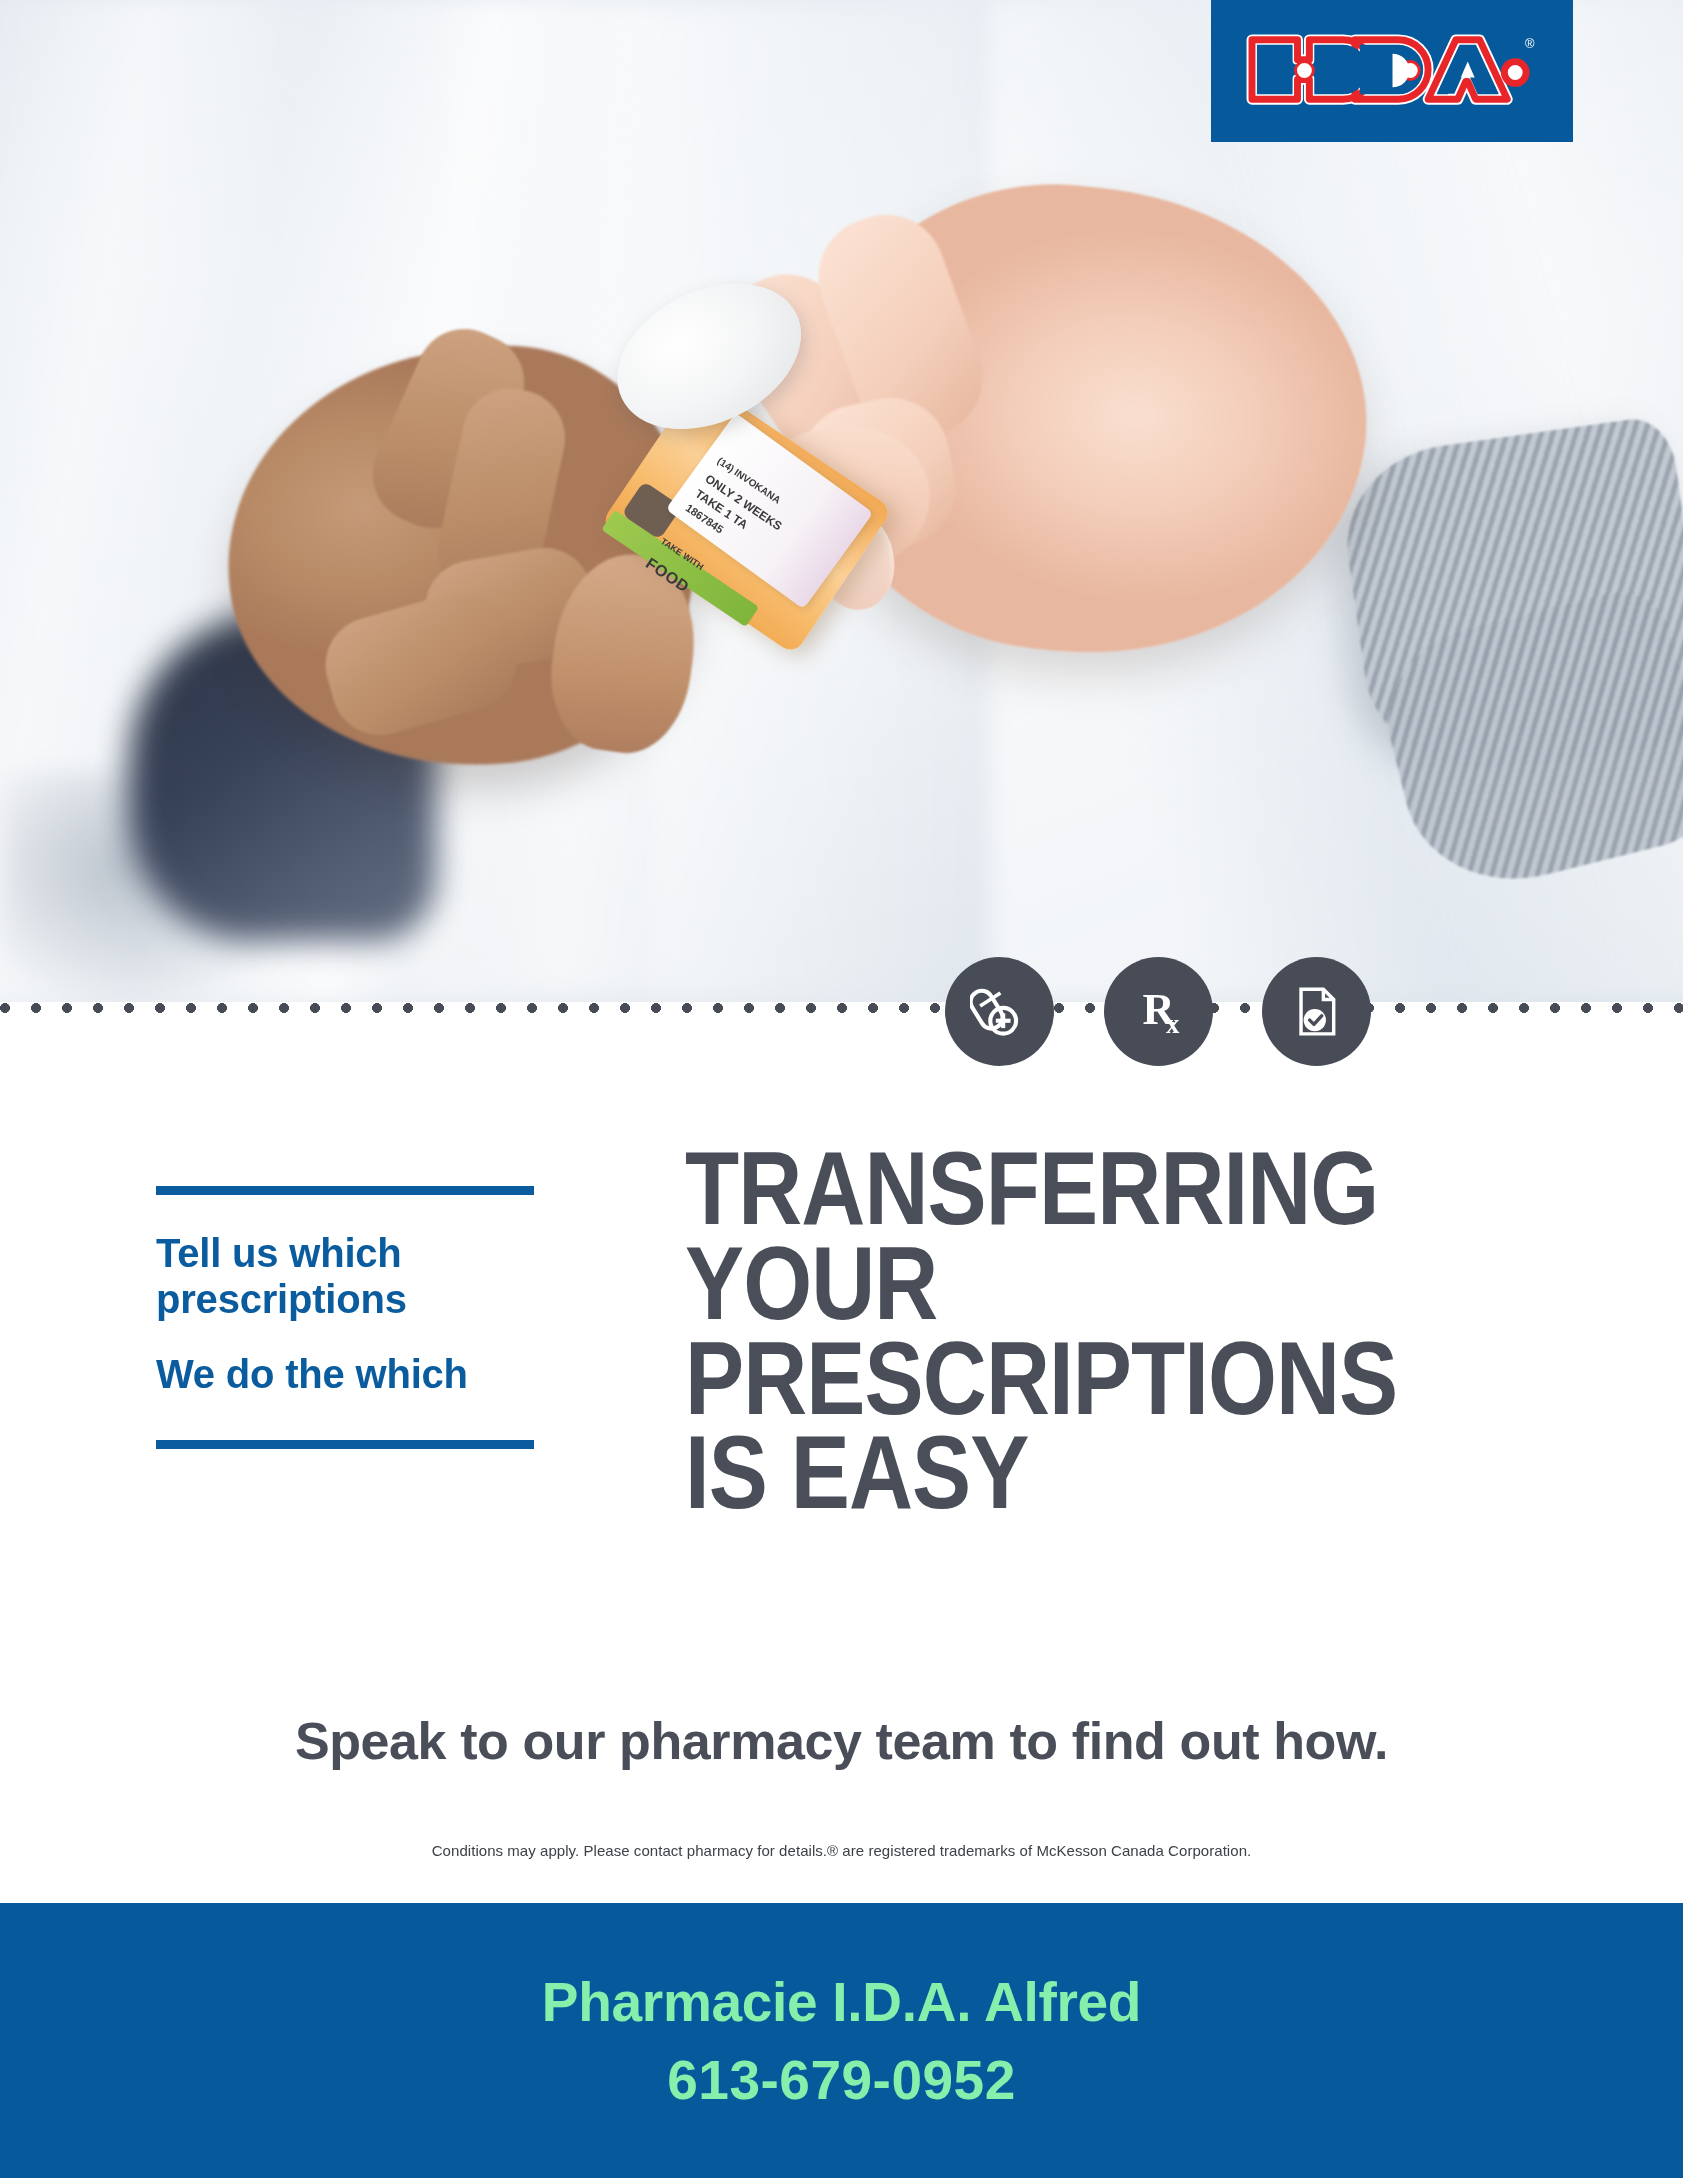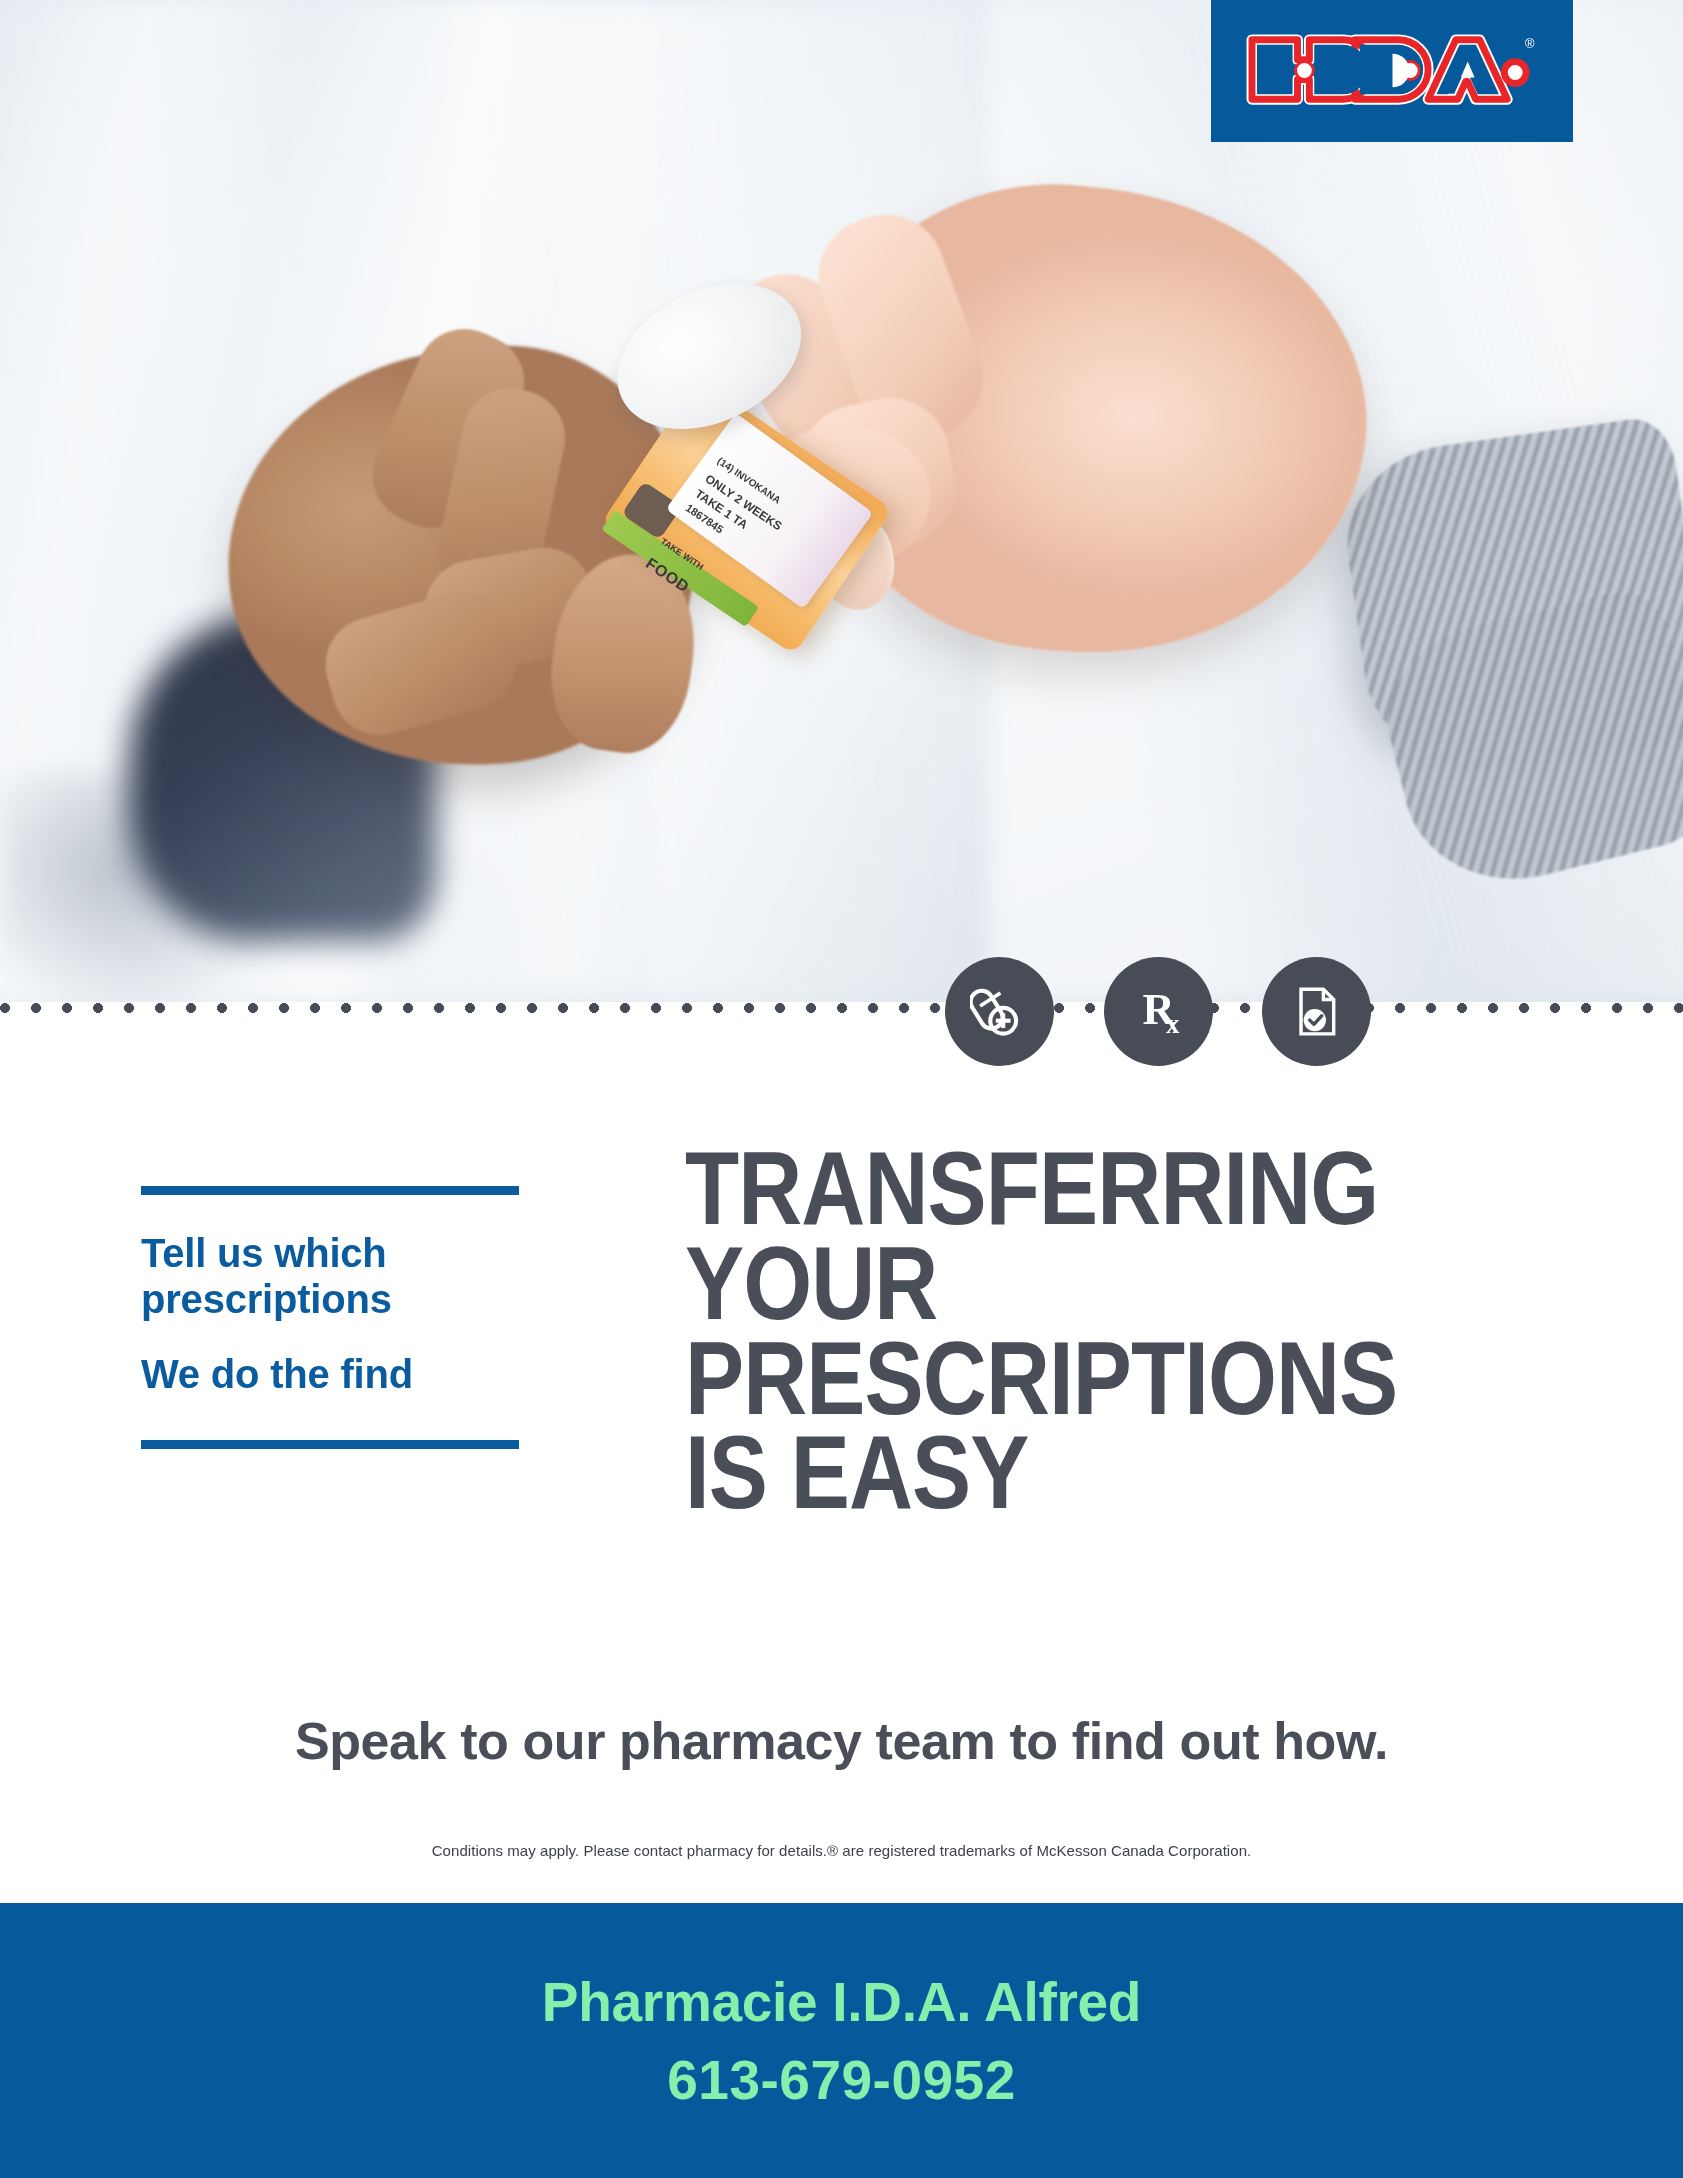--- a/index.html
+++ b/index.html
@@ -200,21 +200,21 @@
     background:#474c56;
     display:flex; align-items:center; justify-content:center;
   }
 
   
   .content { position:absolute; left:0; top:1018px; width:1683px; }
 
   .cols { position:relative; height:554px; }
 
   .left-col {
-    position:absolute; left:141px; top:168px; width:378px;
+    position:absolute; left:156px; top:168px; width:378px;
   }
   .rule { width:378px; height:9px; background:#0a5c9e; }
   .rule.top { margin-bottom:36px; }
   .rule.bot { margin-top:42px; }
   .lc-item {
     color:#0a5c9e; font-weight:bold; font-size:40px; line-height:1.14;
     margin-bottom:30px; letter-spacing:-0.2px;
   }
   .lc-item:last-of-type { margin-bottom:0; }
 
@@ -345,21 +345,21 @@
     </svg>
   </div>
 </div>
 
 <div class="content">
   <div class="cols">
 
     <div class="left-col">
       <div class="rule top"></div>
       <div class="lc-item">Tell us which prescriptions</div>
-      <div class="lc-item">We do the find</div>
+      <div class="lc-item">We do the which</div>
       <div class="rule bot"></div>
     </div>
 
     <div class="headline">
       <div>TRANSFERRING</div>
       <div>YOUR</div>
       <div>PRESCRIPTIONS</div>
       <div>IS EASY</div>
     </div>
 

